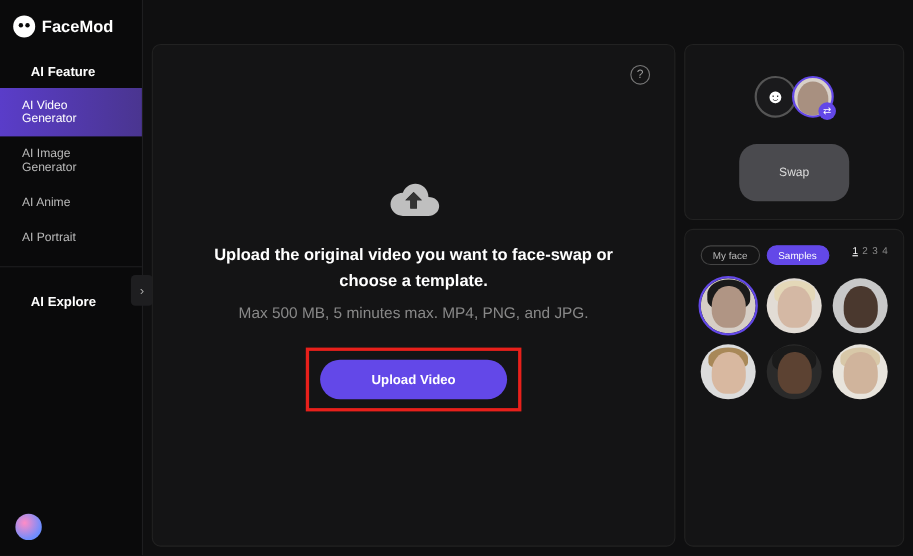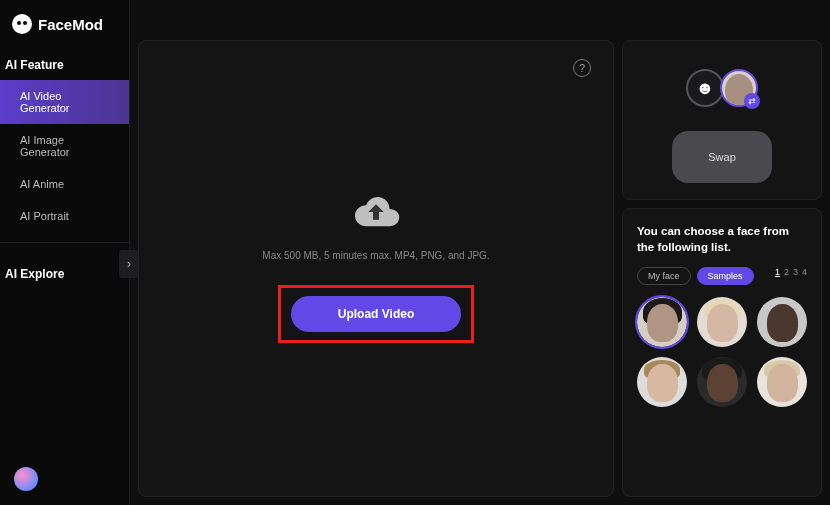--- a/index.html
+++ b/index.html
@@ -40,21 +40,21 @@
       width: 4px; height: 4px;
       background: #0a0a0b;
       border-radius: 50%;
       top: 7px;
     }
     .logo-icon::before { left: 5px; }
     .logo-icon::after { right: 5px; }
     .sidebar-section-title {
       font-size: 12px;
       font-weight: 700;
-      padding: 14px 5px 8px;
+      padding: 14px 28px 8px;
     }
     .sidebar-item {
       font-size: 11px;
       padding: 10px 20px;
       color: #bbb;
       cursor: pointer;
     }
     .sidebar-item.active {
       background: linear-gradient(90deg, #5a3dc9 0%, #4a3590 100%);
       color: #fff;
@@ -123,21 +123,21 @@
     .cloud-icon svg { fill: #bfbfbf; }
     .upload-title {
       font-size: 15px;
       font-weight: 700;
       text-align: center;
       line-height: 1.6;
       margin-bottom: 8px;
       padding: 0 40px;
     }
     .upload-hint {
-      font-size: 10px;
+      font-size: 14px;
       color: #888;
       margin-bottom: 24px;
     }
     .upload-btn-box {
       border: 3px solid #e8201b;
       padding: 8px 10px;
     }
     .upload-btn {
       background: #6348e8;
       color: #fff;
@@ -323,20 +323,21 @@
 
   <main class="main">
     <section class="upload-panel">
       <div class="help-icon">?</div>
       <div class="cloud-icon">
         <svg viewBox="0 0 64 48" width="50" height="36">
           <path d="M50 20c0-9-7-16-16-16-7 0-13 5-15 11-8 0-15 6-15 14s7 14 15 14h31c7 0 13-5 13-12 0-6-5-11-13-11zM32 14l10 10h-6v10h-8V24h-6l10-10z" fill="#bfbfbf"></path>
           <path d="M32 14l10 10h-6v10h-8V24h-6l10-10z" fill="#333"></path>
         </svg>
       </div>
+      <div class="upload-title">Upload the original video you want to face-swap or choose a template.</div>
       <div class="upload-hint">Max 500 MB, 5 minutes max. MP4, PNG, and JPG.</div>
       <div class="upload-btn-box">
         <button class="upload-btn">Upload Video</button>
       </div>
     </section>
 
     <aside class="side-panel">
       <div class="swap-card">
         <div class="face-pair">
           <div class="face-slot src">
@@ -344,21 +345,20 @@
           </div>
           <div class="face-slot dst">
             <div class="head"></div>
             <div class="swap-badge">⇄</div>
           </div>
         </div>
         <button class="swap-btn">Swap</button>
       </div>
 
       <div class="faces-card">
-        <div class="faces-title">You can choose a face from the following list.</div>
         <div class="faces-controls">
           <span class="pill">My face</span>
           <span class="pill active">Samples</span>
           <span class="pager">
             <span class="active">1</span>
             <span>2</span>
             <span>3</span>
             <span>4</span>
           </span>
         </div>

